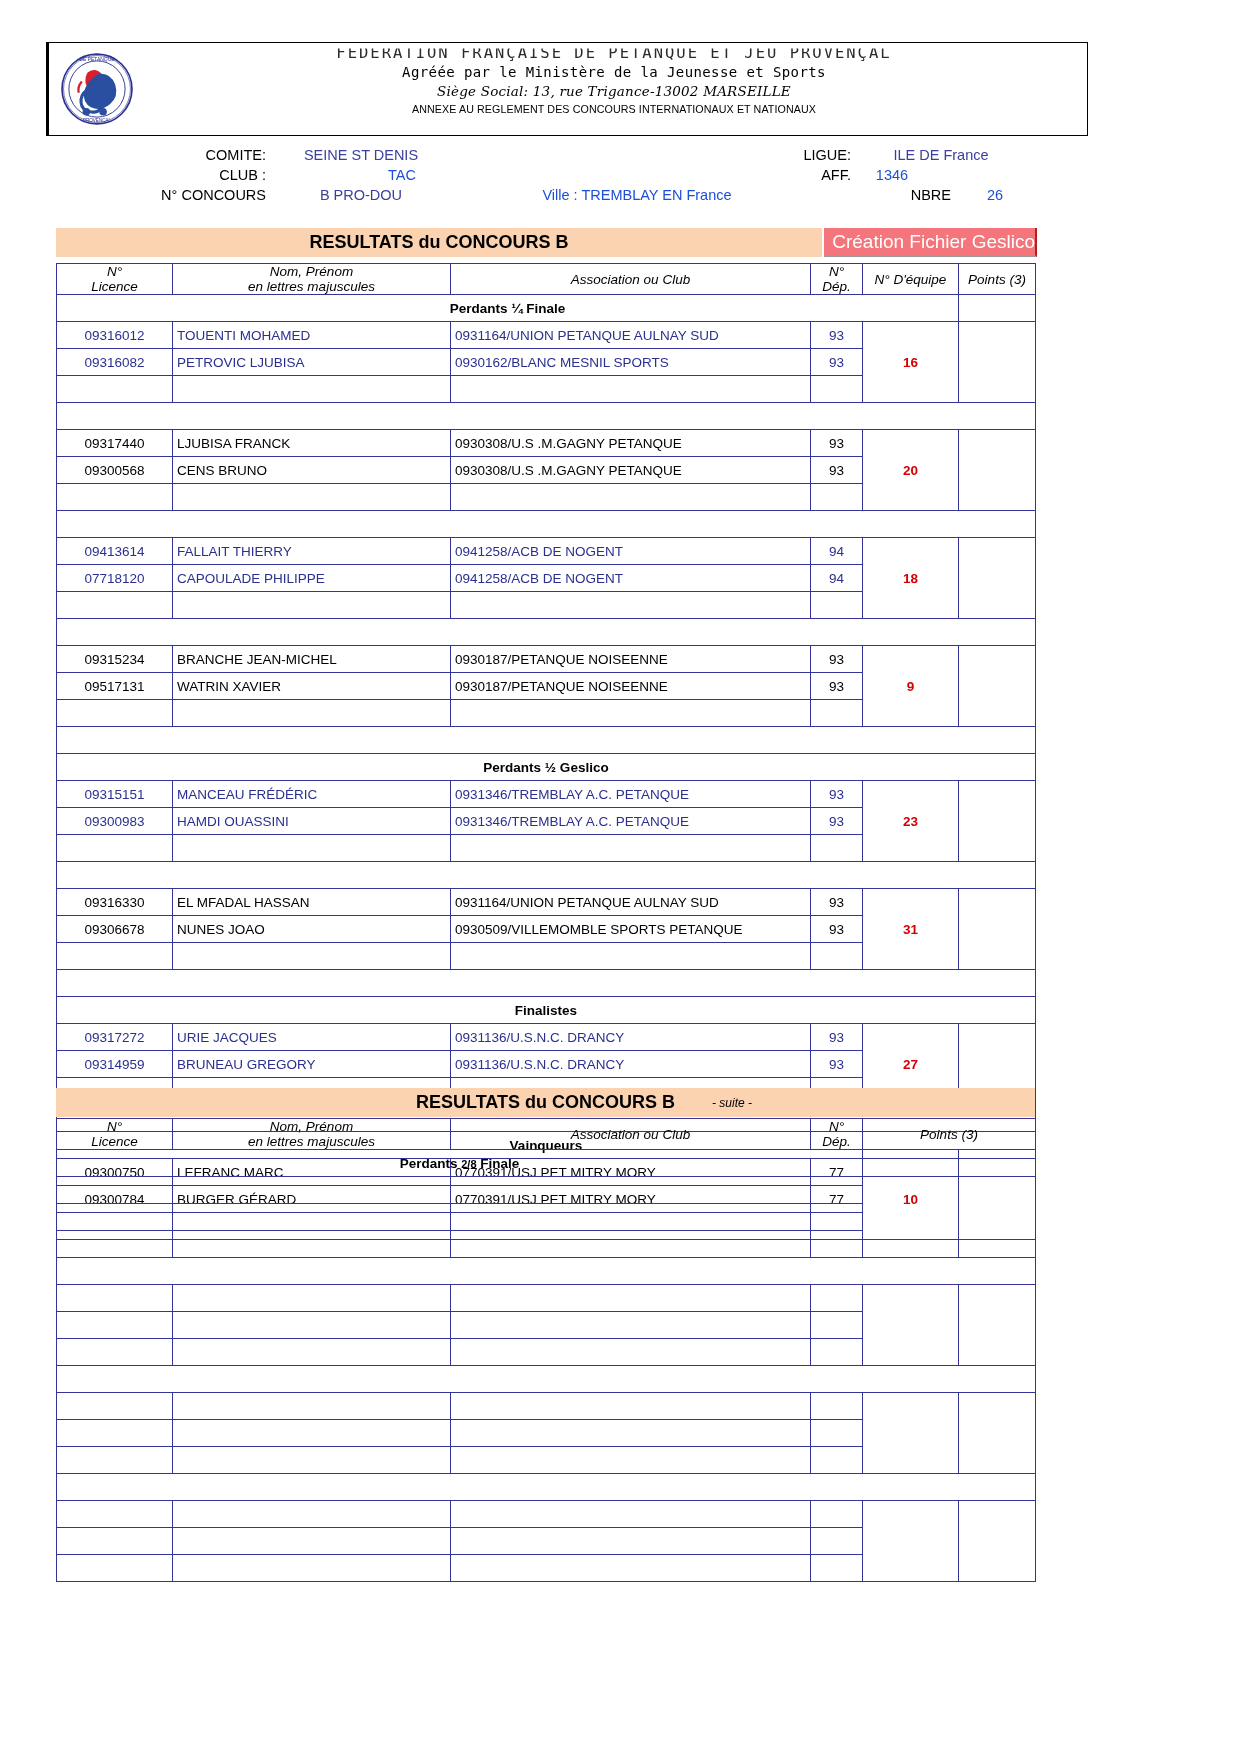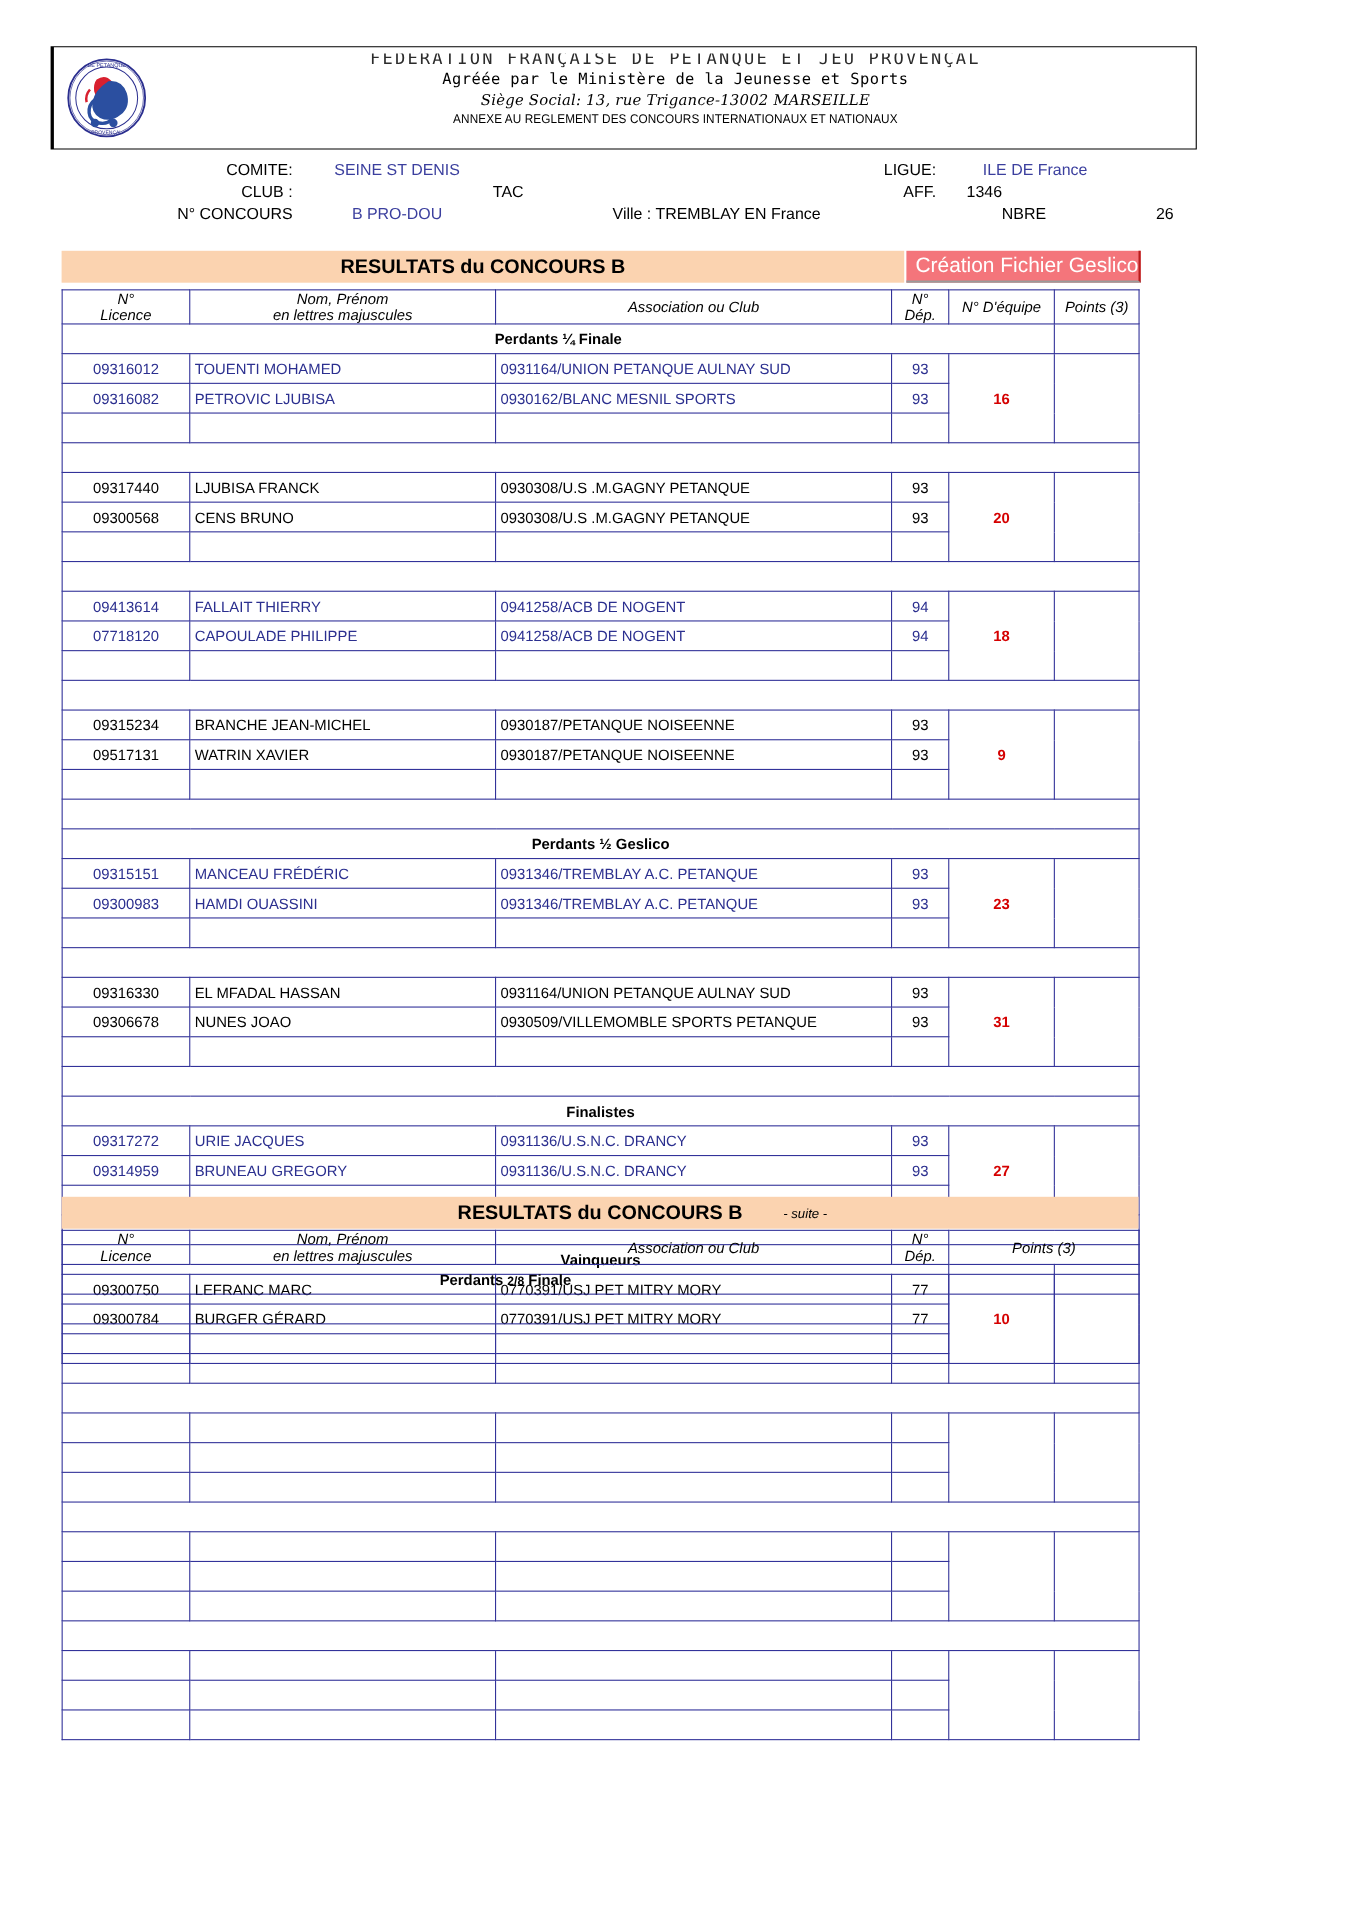--- a/index.html
+++ b/index.html
@@ -45,21 +45,21 @@
   .fed-sub3{
     font-family:"Liberation Sans",sans-serif;
     font-size:11.5px;letter-spacing:0.1px;margin-top:4px;
     transform:scaleX(0.93);transform-origin:center;
   }
 
   
   .info{position:absolute;left:46px;top:143px;width:1042px;height:62px;font-size:14.5px;}
   .info .lbl{position:absolute;text-align:right;font-weight:400;color:#000;}
   .info .val{position:absolute;text-align:center;color:#3b3f9e;}
-  .info .valblk{position:absolute;text-align:right;color:#000000;}
+  .info .valblk{position:absolute;text-align:center;color:#1d4ed8;margin-left:41px;}
 
   .arbitre{
     position:absolute;left:46px;top:203px;width:1042px;
     text-align:center;font-size:19px;font-weight:bold;letter-spacing:0.2px;
   }
 
   
   .banner{
     position:absolute;background:#fbd3b0;
     height:29px;line-height:29px;text-align:center;
@@ -151,21 +151,21 @@
     <span class="valblk" style="left:200px;top:24px;width:230px;">TAC</span>
     <span class="lbl" style="left:15px;top:44px;width:205px;">N° CONCOURS</span>
     <span class="val" style="left:200px;top:44px;width:230px;">B PRO-DOU</span>
     <span class="valblk" style="left:400px;top:44px;width:300px;">Ville : TREMBLAY EN France</span>
 
     <span class="lbl" style="left:640px;top:4px;width:165px;">LIGUE:</span>
     <span class="val" style="left:790px;top:4px;width:210px;">ILE DE France</span>
     <span class="lbl" style="left:640px;top:24px;width:165px;">AFF.</span>
     <span class="valblk" style="left:745px;top:24px;width:120px;">1346</span>
     <span class="lbl" style="left:740px;top:44px;width:165px;">NBRE</span>
-    <span class="valblk" style="left:901px;top:44px;width:120px;">26</span>
+    <span class="valblk" style="left:848px;top:44px;width:120px;">26</span>
   </div>
 
 
   <div class="banner" style="left:56px;top:228px;width:766px;">RESULTATS du CONCOURS B</div>
   <div class="geslico" style="left:824px;top:228px;width:211px;">Création Fichier Geslico B</div>
 
   <table class="grid" id="tbl1" style="left:56px;top:263px;width:979px;">
     <colgroup>
       <col style="width:116px">
         <col style="width:278px">

